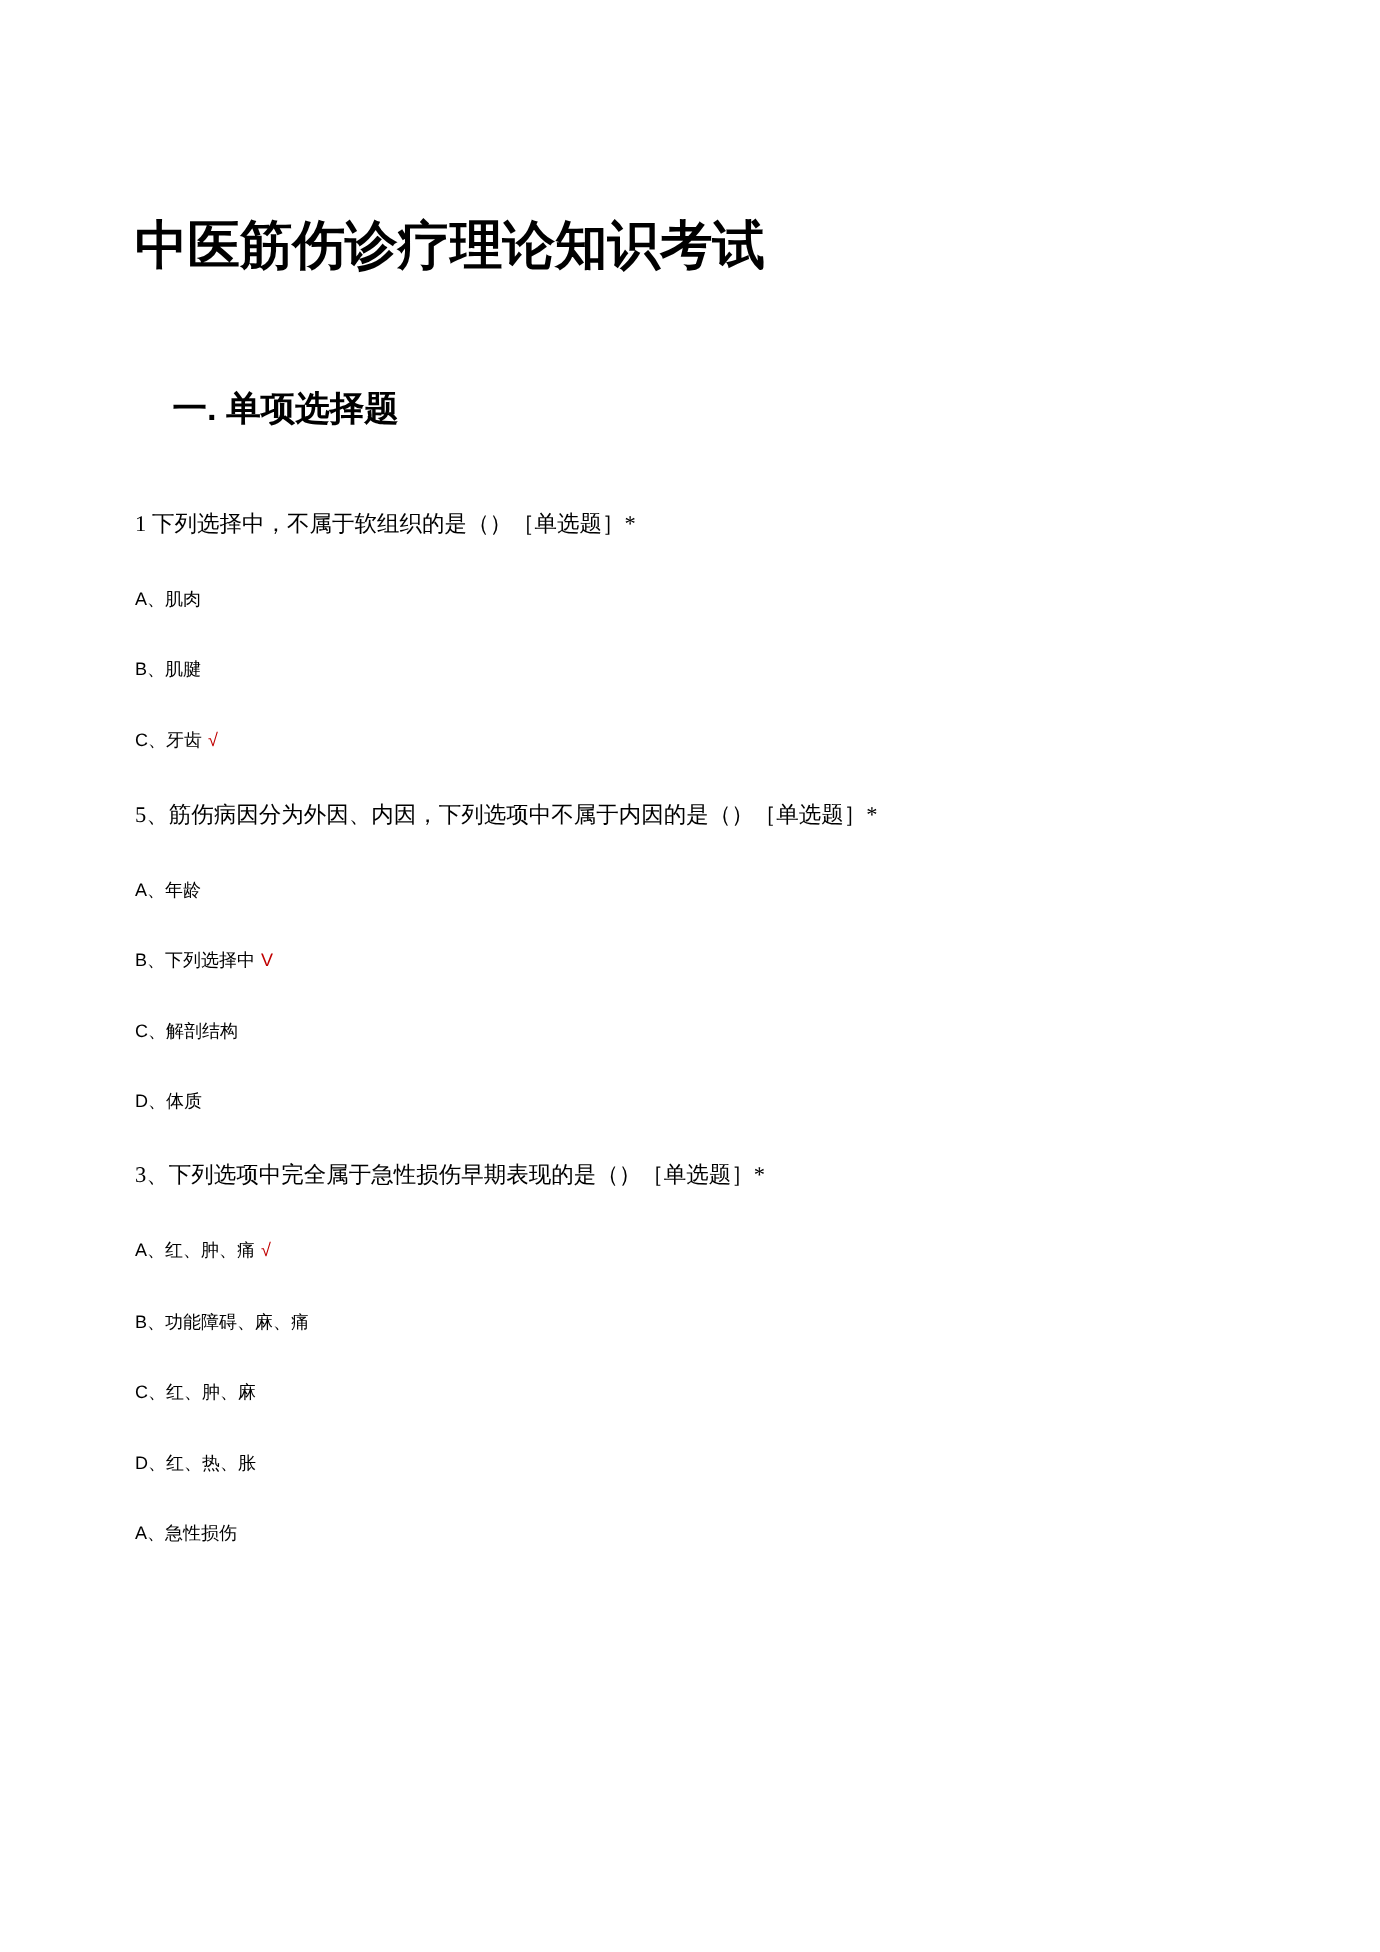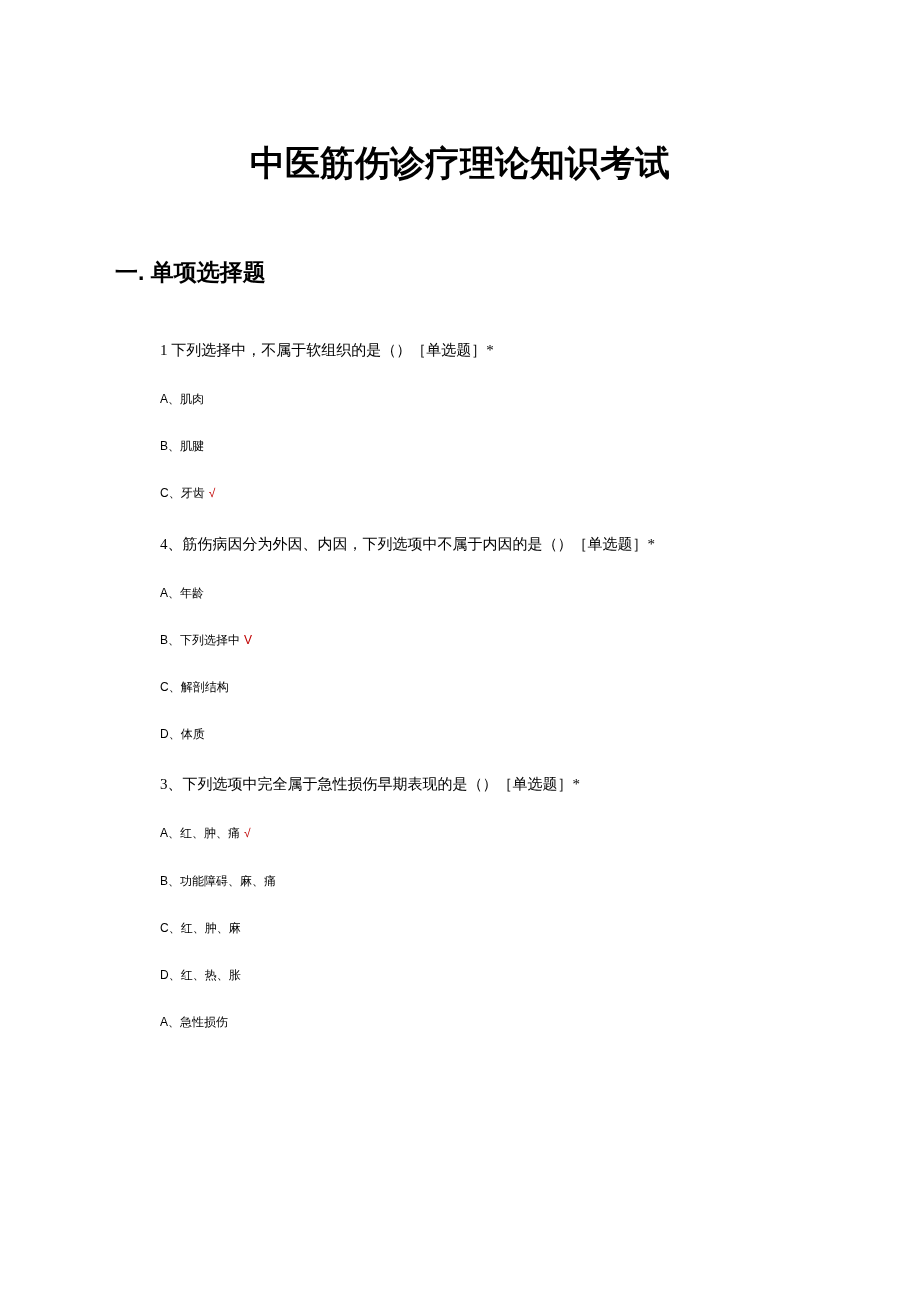--- a/index.html
+++ b/index.html
@@ -12,36 +12,34 @@
       width: 920px;
       min-height: 1301px;
       font-family: "SimSun", "宋体", serif;
       color: #000000;
       padding: 0;
     }
     .page-container {
       padding: 140px 90px 60px 90px;
     }
     .title {
-      text-align: center;
       font-size: 35px;
       font-weight: bold;
       font-family: "SimHei", "黑体", sans-serif;
       margin-bottom: 70px;
     }
     .section-heading {
       font-size: 23px;
       font-weight: bold;
       font-family: "SimHei", "黑体", sans-serif;
       margin-bottom: 50px;
       margin-left: 25px;
       margin-top: 24px;
     }
     .content {
-      margin-left: 70px;
     }
     .question-text {
       font-size: 15px;
       font-family: "SimSun", "宋体", serif;
       margin-bottom: 28px;
       line-height: 1.6;
     }
     .option {
       font-size: 12px;
       font-family: Arial, "SimSun", sans-serif;
@@ -60,21 +58,21 @@
 <body>
 
 <div class="page-container">
   <h1 class="title">中医筋伤诊疗理论知识考试</h1>
   <h2 class="section-heading">一. 单项选择题</h2>
   <div class="content" id="questions-root">
       <div class="question-text">1 下列选择中，不属于软组织的是（）［单选题］*</div>
       <div class="option"><span class="option-letter">A</span><span>、</span><span>肌肉</span></div>
       <div class="option"><span class="option-letter">B</span><span>、</span><span>肌腱</span></div>
       <div class="option"><span class="option-letter">C</span><span>、</span><span>牙齿</span><span class="check-mark">√</span></div>
-      <div class="question-text">4、筋伤病因分为外因、内因，下列选项中不属于内因的是（）［单选题］*</div>
+      <div class="question-text">5、筋伤病因分为外因、内因，下列选项中不属于内因的是（）［单选题］*</div>
       <div class="option"><span class="option-letter">A</span><span>、</span><span>年龄</span></div>
       <div class="option"><span class="option-letter">B</span><span>、</span><span>下列选择中</span><span class="check-mark">V</span></div>
       <div class="option"><span class="option-letter">C</span><span>、</span><span>解剖结构</span></div>
       <div class="option"><span class="option-letter">D</span><span>、</span><span>体质</span></div>
       <div class="question-text">3、下列选项中完全属于急性损伤早期表现的是（）［单选题］*</div>
       <div class="option"><span class="option-letter">A</span><span>、</span><span>红、肿、痛</span><span class="check-mark">√</span></div>
       <div class="option"><span class="option-letter">B</span><span>、</span><span>功能障碍、麻、痛</span></div>
       <div class="option"><span class="option-letter">C</span><span>、</span><span>红、肿、麻</span></div>
       <div class="option"><span class="option-letter">D</span><span>、</span><span>红、热、胀</span></div>
       <div class="option"><span class="option-letter">A</span><span>、</span><span>急性损伤</span></div>

